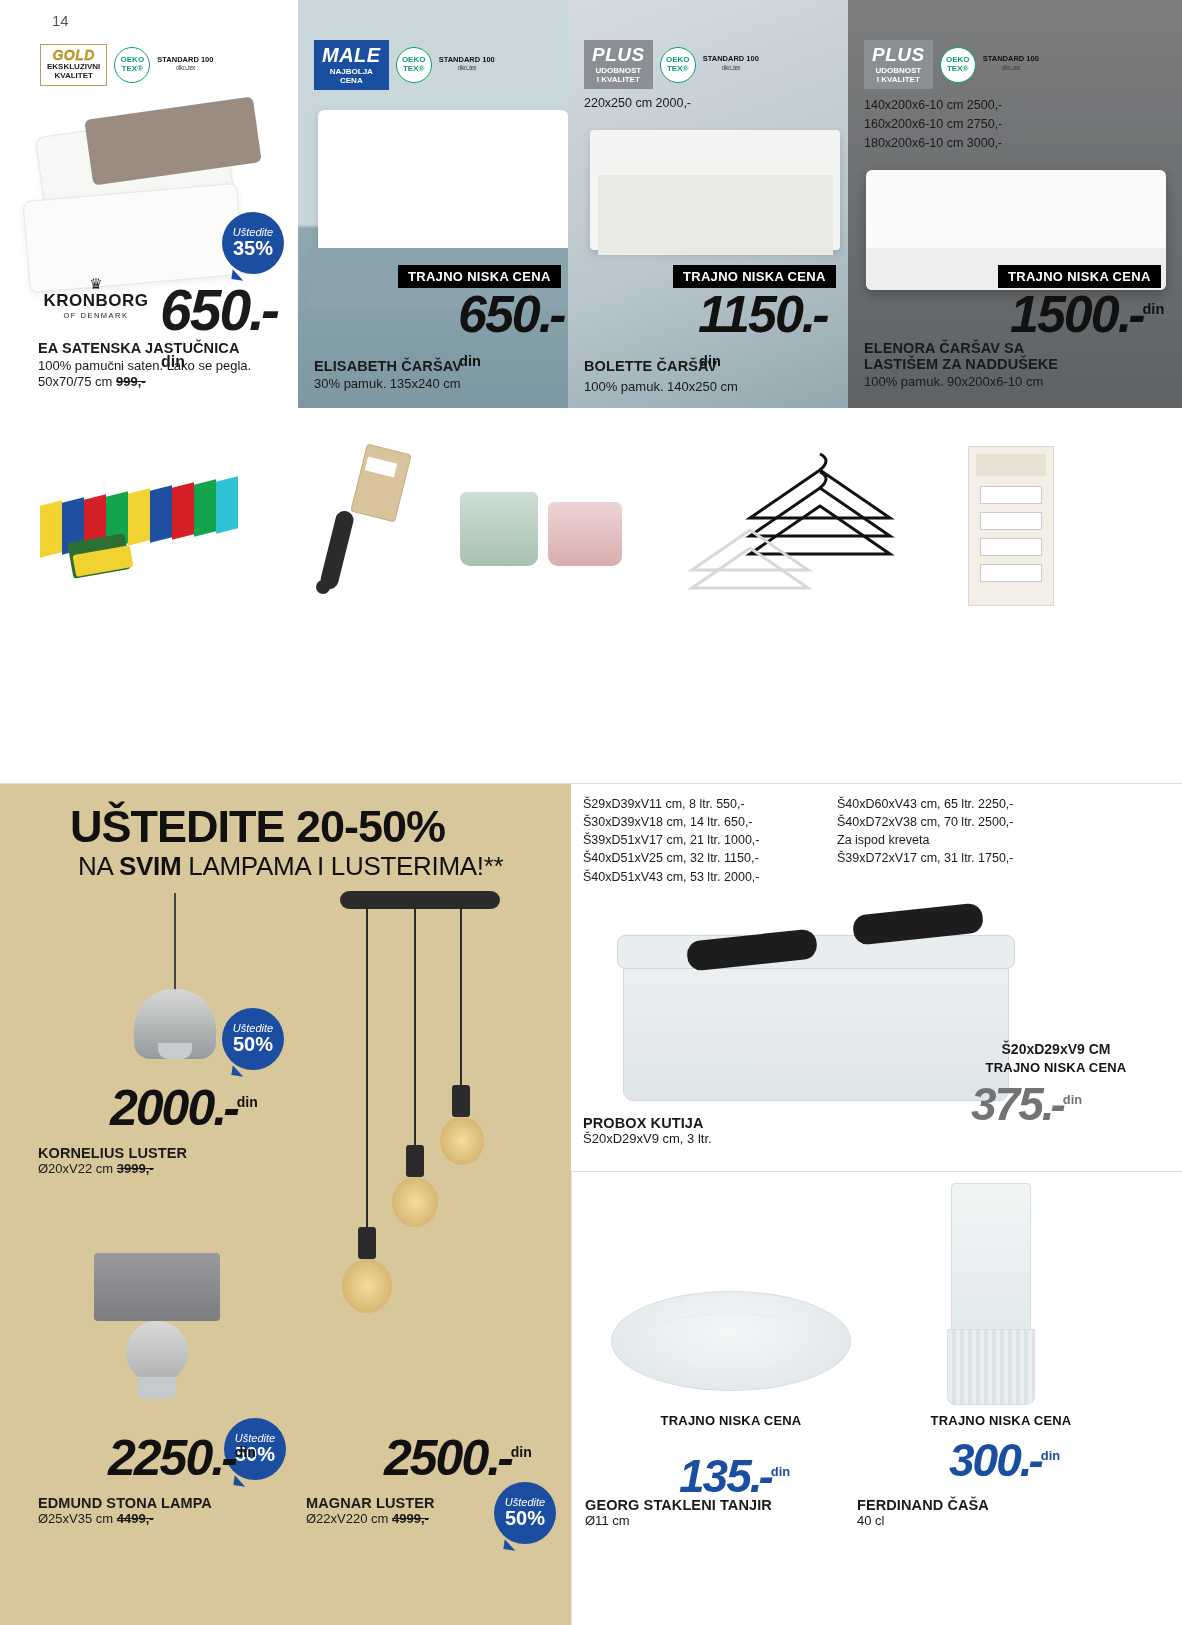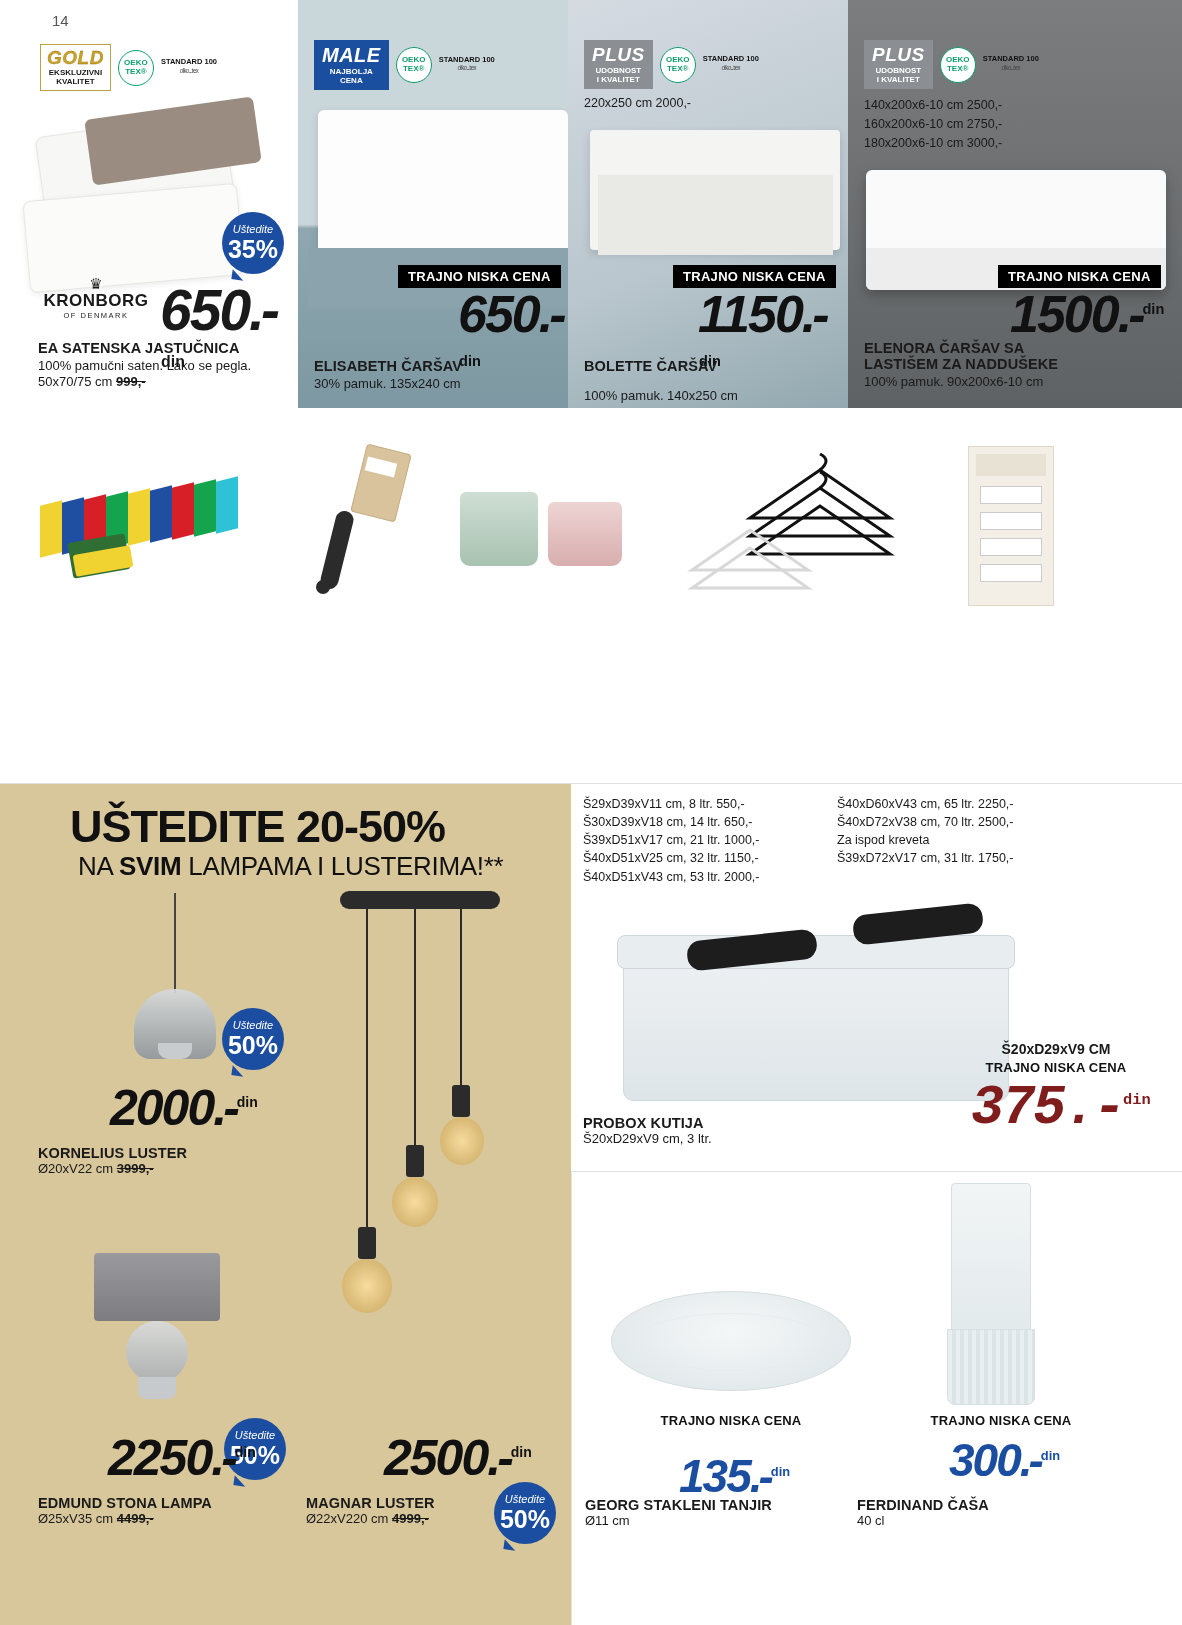--- a/index.html
+++ b/index.html
@@ -55,39 +55,39 @@
   
   .bubble {
     width:62px; height:62px; border-radius:50%;
     background:#1b4ea0; color:#fff;
     display:flex; flex-direction:column;
     align-items:center; justify-content:center;
     line-height:1.05;
     position:relative;
   }
   .bubble .t1 { font-size:11px; font-style:italic; }
-  .bubble .t2 { font-size:25px; font-weight:bold; }
+  .bubble .t2 { font-size:20px; font-weight:bold; }
   .bubble:after {
     content:""; position:absolute;
     bottom:-6px; left:10px;
     border-left:12px solid #1b4ea0;
     border-top:10px solid transparent;
     border-bottom:0;
     transform:rotate(8deg);
   }
 
   
   .gold-badge {
     border:1px solid #b9a24a; background:#fff;
     padding:3px 6px 4px 6px; text-align:center;
     font-size:8px; line-height:1.1; font-weight:bold;
   }
   .gold-badge .big {
     display:block;
-    font-size:19px; font-weight:bold; font-style:italic;
+    font-size:14px; font-weight:bold; font-style:italic;
     color:#c9a227;
     letter-spacing:0.5px;
     -webkit-text-stroke:0.3px #8d6f12;
   }
   .basic-badge {
     background:#1a4fa0; color:#fff; text-align:center;
     padding:4px 8px 5px 8px; font-size:8px; line-height:1.15; font-weight:bold;
   }
   .basic-badge .big { display:block; font-size:20px; font-style:italic; letter-spacing:0.5px; }
   .plus-badge {
@@ -244,21 +244,21 @@
       <div class="abs ribbon" style="left:105px;top:265px;">TRAJNO NISKA CENA</div>
 
       <div class="abs" style="left:130px;top:288px;">
         <span class="price" style="font-size:52px;color:#111;">
           <span class="num">1150</span><span class="dot">.-</span><span class="din">din</span>
         </span>
       </div>
 
       <div class="abs" style="left:16px;top:358px;width:260px;">
         <div class="title">BOLETTE ČARŠAV</div>
-        <div class="desc" style="margin-top:14px;">100% pamuk. 140x250 cm</div>
+        <div class="desc" style="margin-top:5px;">100% pamuk. 140x250 cm</div>
       </div>
     </div>
 
     <div class="col" style="left:848px;width:334px;background:#6c6e70;">
       <div class="abs" style="left:0;top:0;width:334px;height:408px;background:linear-gradient(#7b7d7f,#5f6264);"></div>
       <div class="abs" style="left:18px;top:170px;width:300px;height:120px;background:#fafafa;border-radius:6px;box-shadow:0 5px 12px rgba(0,0,0,.25);"></div>
       <div class="abs" style="left:18px;top:248px;width:300px;height:42px;background:#ededed;border-radius:0 0 6px 6px;"></div>
 
       <div class="abs" style="left:16px;top:40px;display:flex;align-items:center;gap:7px;">
         <div class="plus-badge">
@@ -525,21 +525,21 @@
       <div class="abs" style="left:16px;top:40px;width:398px;height:34px;background:#e8edf0;border:1px solid #cfd7dc;border-radius:8px;"></div>
       <div class="abs" style="left:252px;top:14px;width:130px;height:30px;background:#1d1d1d;border-radius:14px;transform:rotate(-6deg);"></div>
       <div class="abs" style="left:86px;top:40px;width:130px;height:30px;background:#1d1d1d;border-radius:14px;transform:rotate(-6deg);"></div>
     </div>
 
     <div class="abs" style="left:370px;top:258px;width:230px;text-align:center;">
       <div class="bold" style="font-size:14px;">Š20xD29xV9 CM</div>
       <div class="ribbon-plain" style="margin-top:3px;">TRAJNO NISKA CENA</div>
     </div>
     <div class="abs" style="left:400px;top:298px;">
-      <span class="price" style="font-size:55px;color:#7f1d1d;font-family:Liberation Mono, monospace;">
+      <span class="price" style="font-size:46px;color:#737373;">
         <span class="num">375</span><span class="dot">.-</span><span class="din">din</span>
       </span>
     </div>
     <div class="abs" style="left:12px;top:332px;width:250px;">
       <div class="title">PROBOX KUTIJA</div>
       <div class="desc">Š20xD29xV9 cm, 3 ltr.</div>
     </div>
   </div>
 
   <div class="sec-glass">

